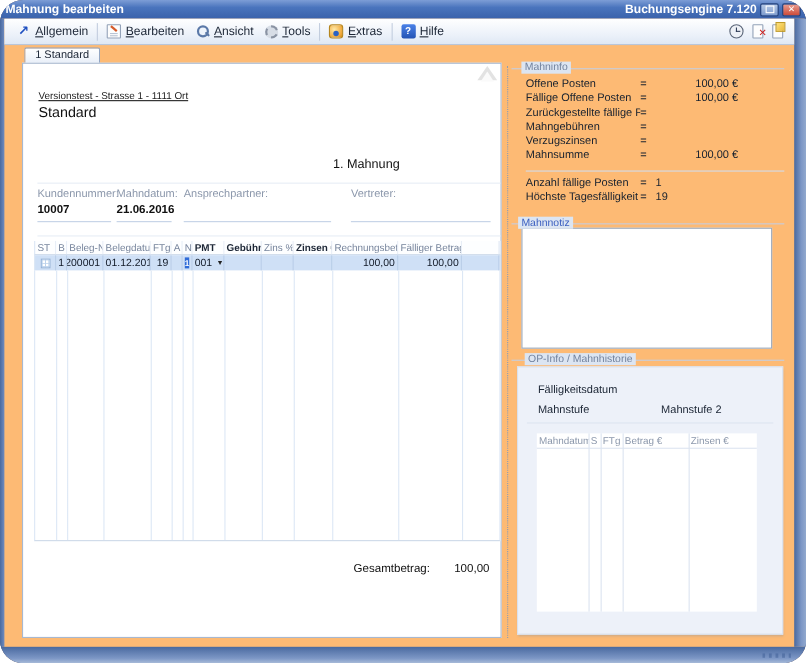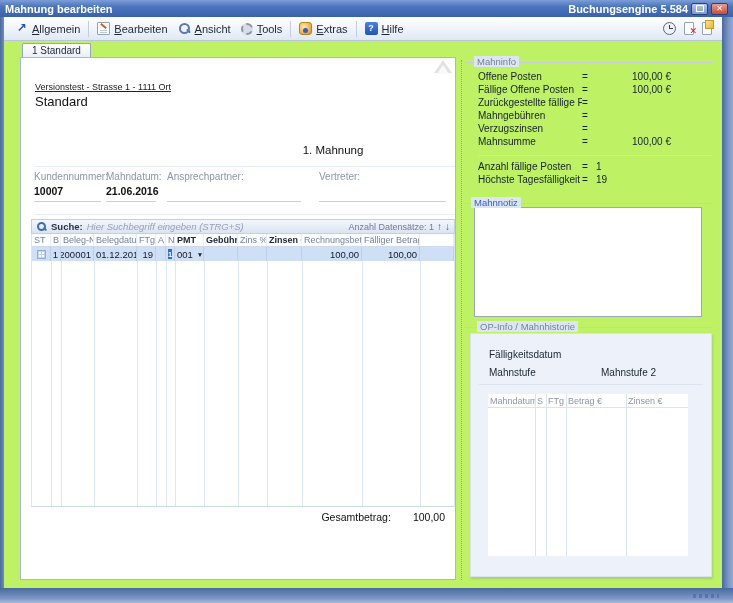--- a/index.html
+++ b/index.html
@@ -1,19 +1,19 @@
 <!DOCTYPE html>
 <html><head>
 <meta charset="utf-8">
 <style>
   * { margin:0; padding:0; box-sizing:border-box; }
   html,body { width:733px; height:603px; }
   body { font-family:"Liberation Sans","DejaVu Sans",sans-serif; font-size:11px; background:#fff; }
 
-  .window { position:relative; width:733px; height:603px; background:#bef264; overflow:hidden; box-shadow: inset 0 0 0 1px #35528c; }
+  .window { position:relative; width:733px; height:603px; background:#fdba74; overflow:hidden; box-shadow: inset 0 0 0 1px #35528c; border-radius: 21px; }
 
   
   .titlebar { position:absolute; top:0; left:0; right:0; height:17px;
     background:linear-gradient(#7d9dd6 0%, #4a74bd 40%, #3a62ab 100%);
     color:#fff; font-size:11px; font-weight:bold; display:flex; align-items:center; padding:0 5px; }
   .titlebar .spacer { flex:1; }
   .tb-btn { width:17px; height:12px; border-radius:2px; margin-left:3px; border:1px solid #26437c;
     display:flex; align-items:center; justify-content:center; font-size:8px; line-height:1; color:#fff; cursor:default; }
   .tb-btn.min { background:linear-gradient(#b6c8e4,#7e9cce); }
   .tb-btn.min::after { content:""; width:6px; height:5px; border:1px solid #fff; background:transparent; }
@@ -161,21 +161,21 @@
   .h0{width:47px}.h1{width:11px}.h2{width:20px}.h3{width:60px}.h4{width:62px}
 </style>
 </head>
 <body>
 
 <div class="window">
 
   <div class="titlebar">
     <span>Mahnung bearbeiten</span>
     <span class="spacer"></span>
-    <span>Buchungsengine 5.584</span>
+    <span>Buchungsengine 7.120</span>
     <span class="tb-btn min"></span>
     <span class="tb-btn close">✕</span>
   </div>
   <div class="frame-left"></div>
   <div class="frame-right"></div>
   <div class="frame-bottom">
       <span class="grip"></span>
     </div>
 
   <div class="toolbar">
@@ -238,30 +238,20 @@
     <div class="abs field-value" style="left:298px;top:127px;"></div>
 
     <div class="field-line" style="left:13px;width:67px;top:143px;"></div>
     <div class="field-line" style="left:85px;width:50px;top:143px;"></div>
     <div class="field-line" style="left:146px;width:134px;top:143px;"></div>
     <div class="field-line" style="left:298px;width:127px;top:143px;"></div>
 
     <div class="hrule" style="left:13px;width:421px;top:156px;"></div>
 
     <div class="grid">
-      <div class="search-row">
-        <span class="mag-icon"></span>
-        <span class="search-label">Suche:</span>
-        <span class="search-ph">Hier Suchbegriff eingeben (STRG+S)</span>
-        <span class="search-right">
-          <span>Anzahl Datensätze: 1</span>
-          <span class="arrow-btn">↑</span>
-          <span class="arrow-btn">↓</span>
-        </span>
-      </div>
 
       <div class="header-row">
         <span class="cell c0">ST</span>
         <span class="cell c1">B</span>
         <span class="cell c2">Beleg-Nr.</span>
         <span class="cell c3">Belegdatum</span>
         <span class="cell c4">FTg</span>
         <span class="cell c5">A</span>
         <span class="cell c6">N</span>
         <span class="cell c7 th-strong">PMT</span>

